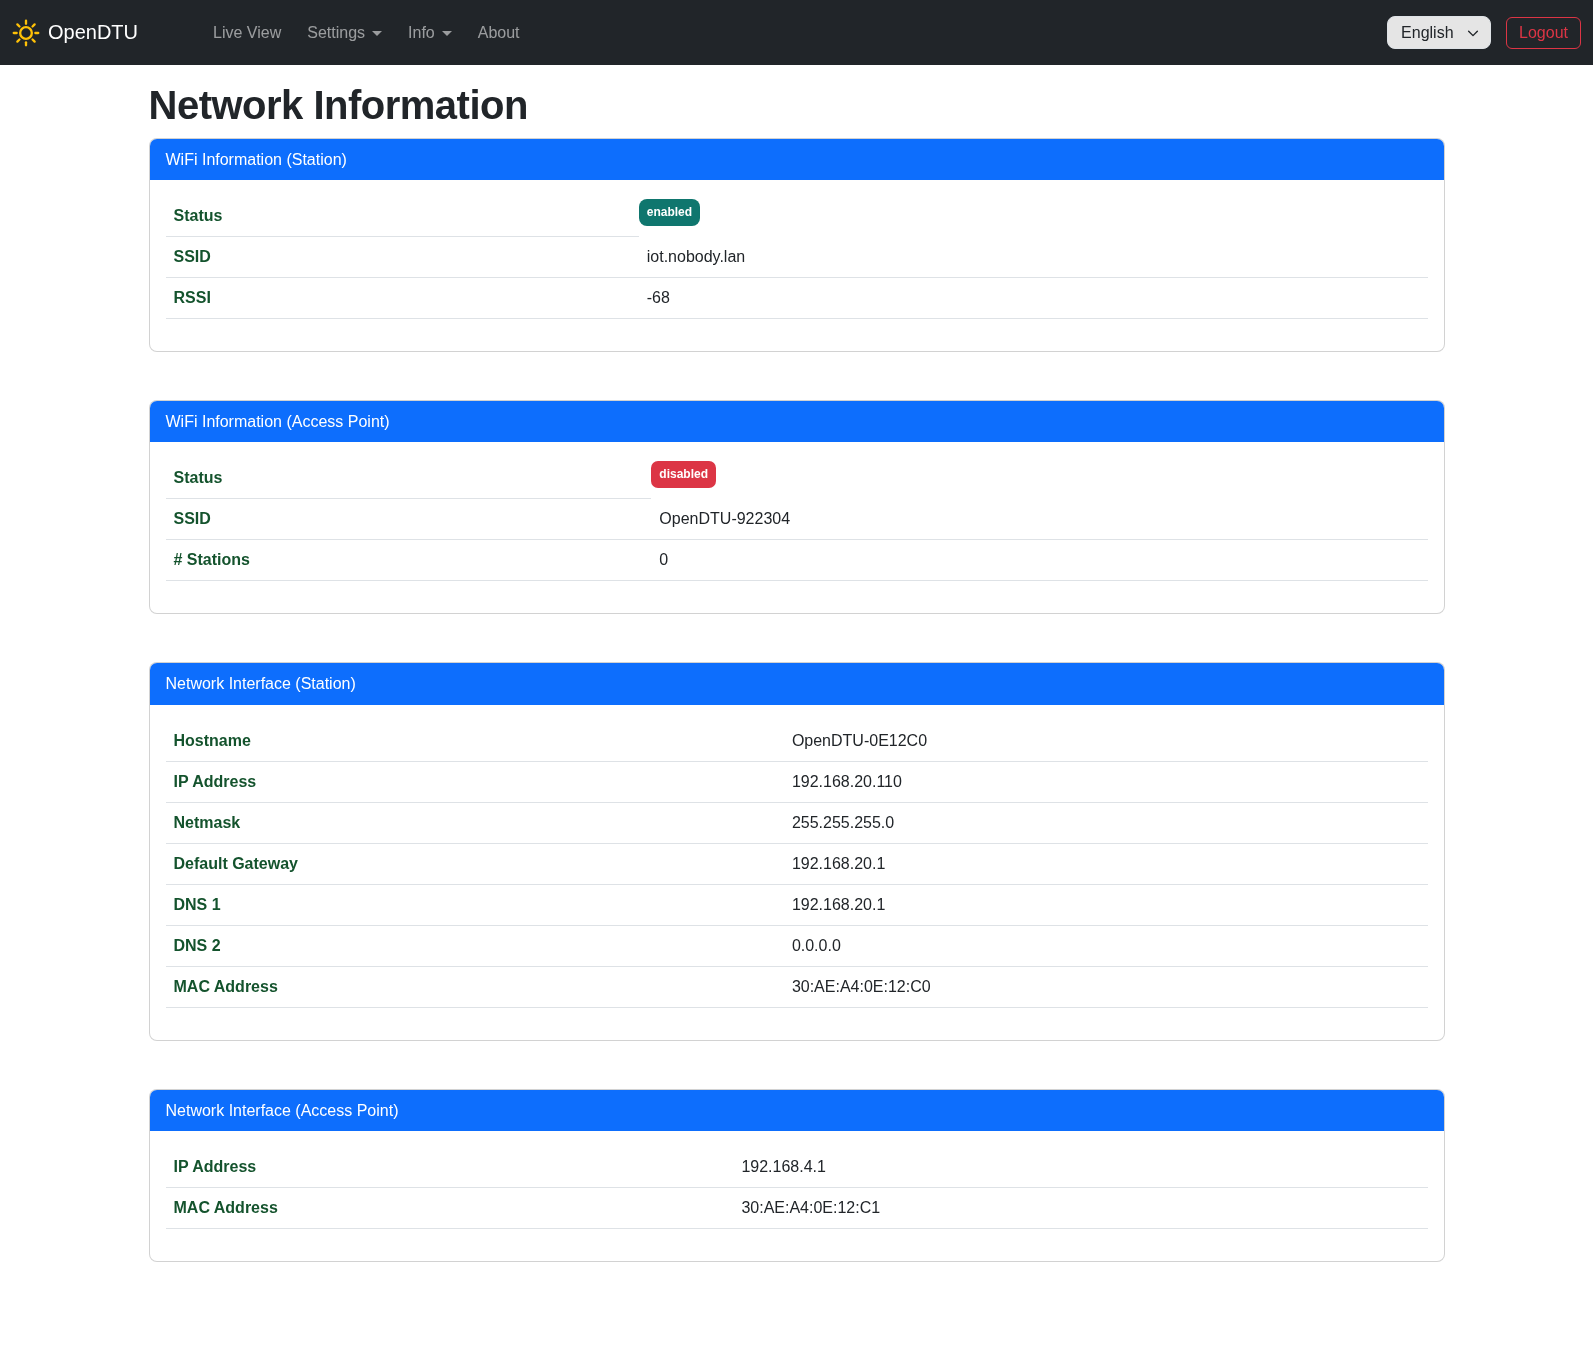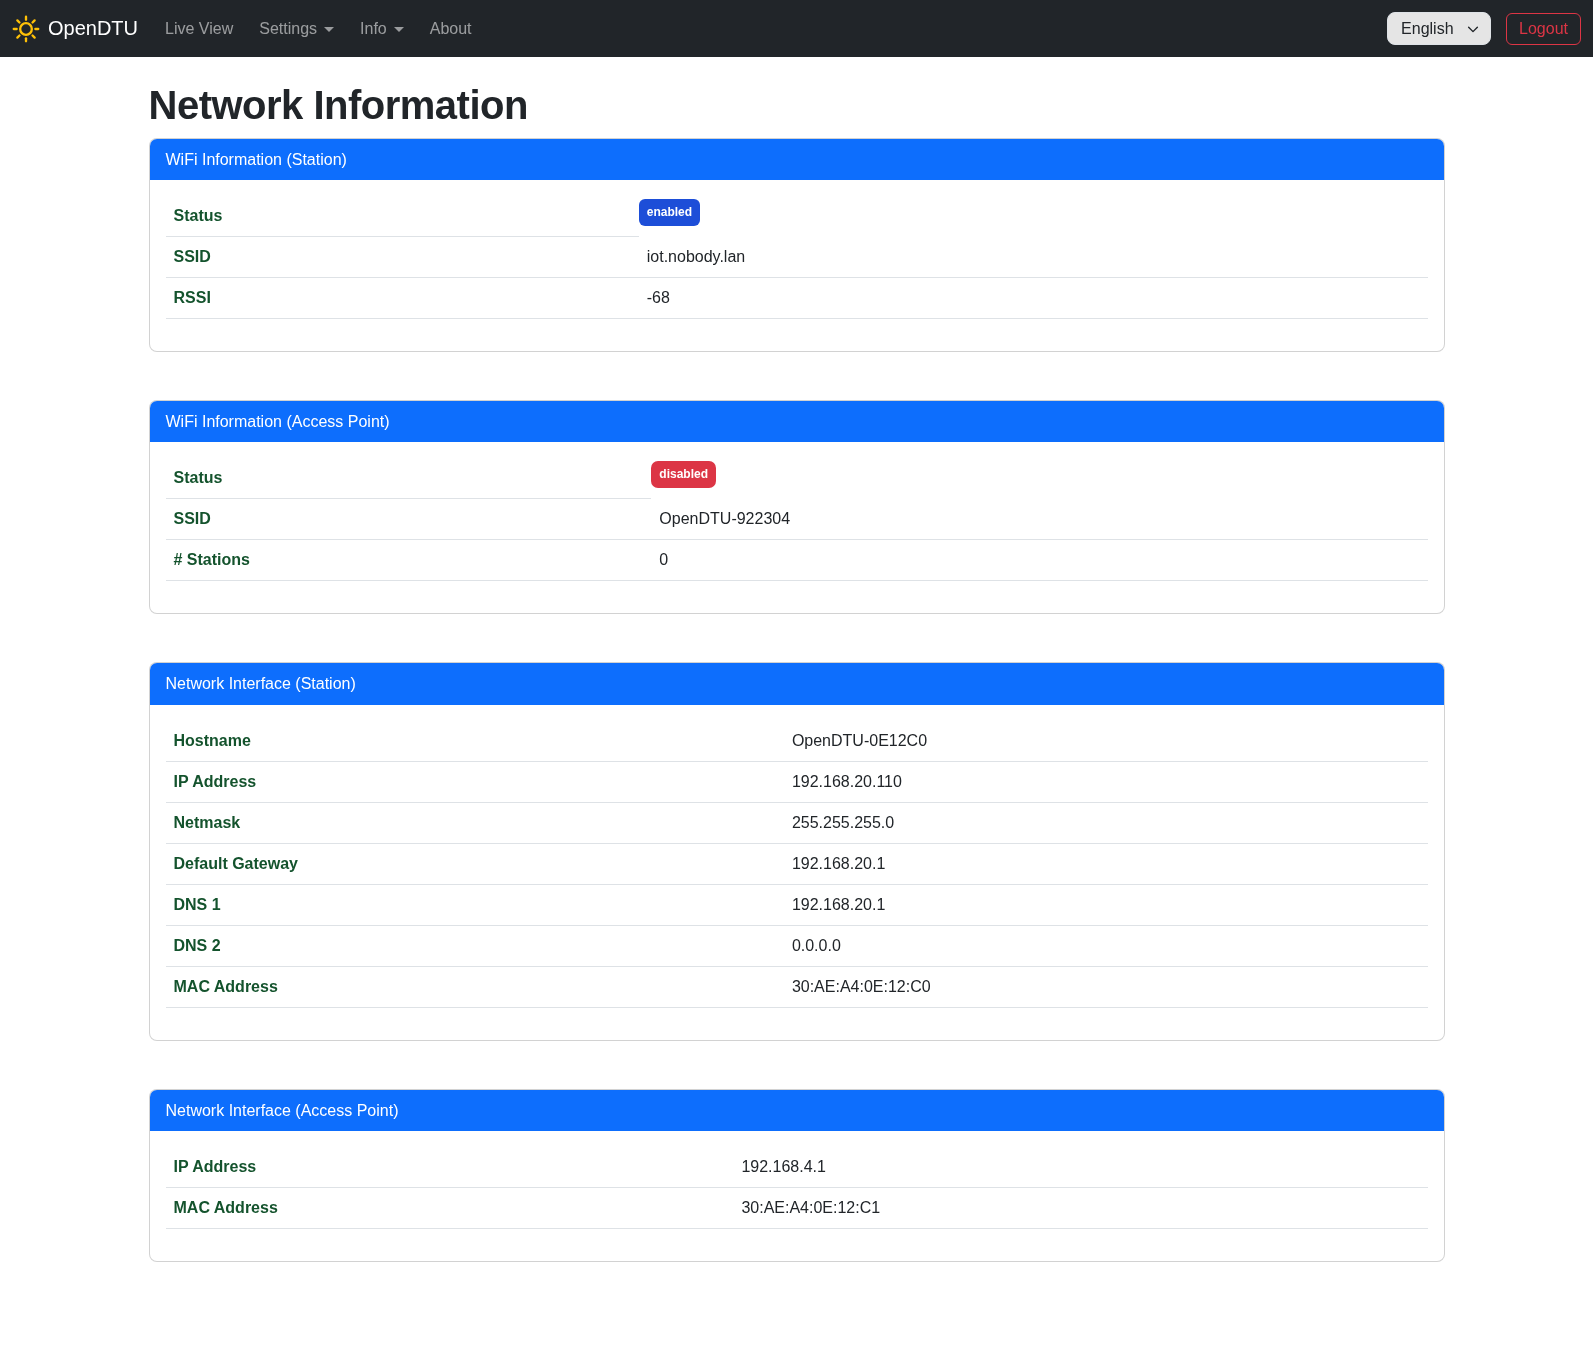--- a/index.html
+++ b/index.html
@@ -9,24 +9,25 @@
     color: #212529;
     font-family: "Liberation Sans", sans-serif;
     font-size: 16px;
     min-height: 1359px;
     width: 1593px;
   }
 
   
   .navbar {
     background: #212529;
-    height: 57px;
+    height: 65px;
     display: flex;
     align-items: center;
     padding: 0 12px;
+    gap: 48px;
   }
   .brand {
     display: flex;
     align-items: center;
     gap: 8px;
     color: #ffffff;
     font-size: 20px;
     text-decoration: none;
     margin-right: 14px;
     cursor: pointer;
@@ -87,21 +88,21 @@
     color: #dc3545;
     border: 1px solid #dc3545;
     border-radius: 6px;
     padding: 6px 12px;
     cursor: pointer;
   }
 
   
   .container {
     max-width: 1320px;
-    margin: 8px auto;
+    margin: 0 auto;
     padding: 18px 12px 60px;
   }
   h1.page-title {
     font-size: 40px;
     font-weight: 600;
     margin: 0 0 10px;
     letter-spacing: -0.5px;
   }
 
   
@@ -208,21 +209,21 @@
 <main class="container">
   <h1 class="page-title">Network Information</h1>
   <div id="cards-root">
       <section class="card">
         <div class="card-header">WiFi Information (Station)</div>
         <div class="card-body">
           <table class="info-table">
             <tbody>
               <tr class="status-row">
                 <th style="width: 37.5%;">Status</th>
-                <td><span class="badge" style="background: #1d4ed8;">enabled</span></td>
+                <td><span class="badge" style="background: #0f766e; border-radius: 8px;">enabled</span></td>
               </tr>
               <tr>
                 <th style="width: 37.5%;">SSID</th>
                 <td>iot.nobody.lan</td>
               </tr>
               <tr>
                 <th style="width: 37.5%;">RSSI</th>
                 <td>-68</td>
               </tr>
             </tbody>

